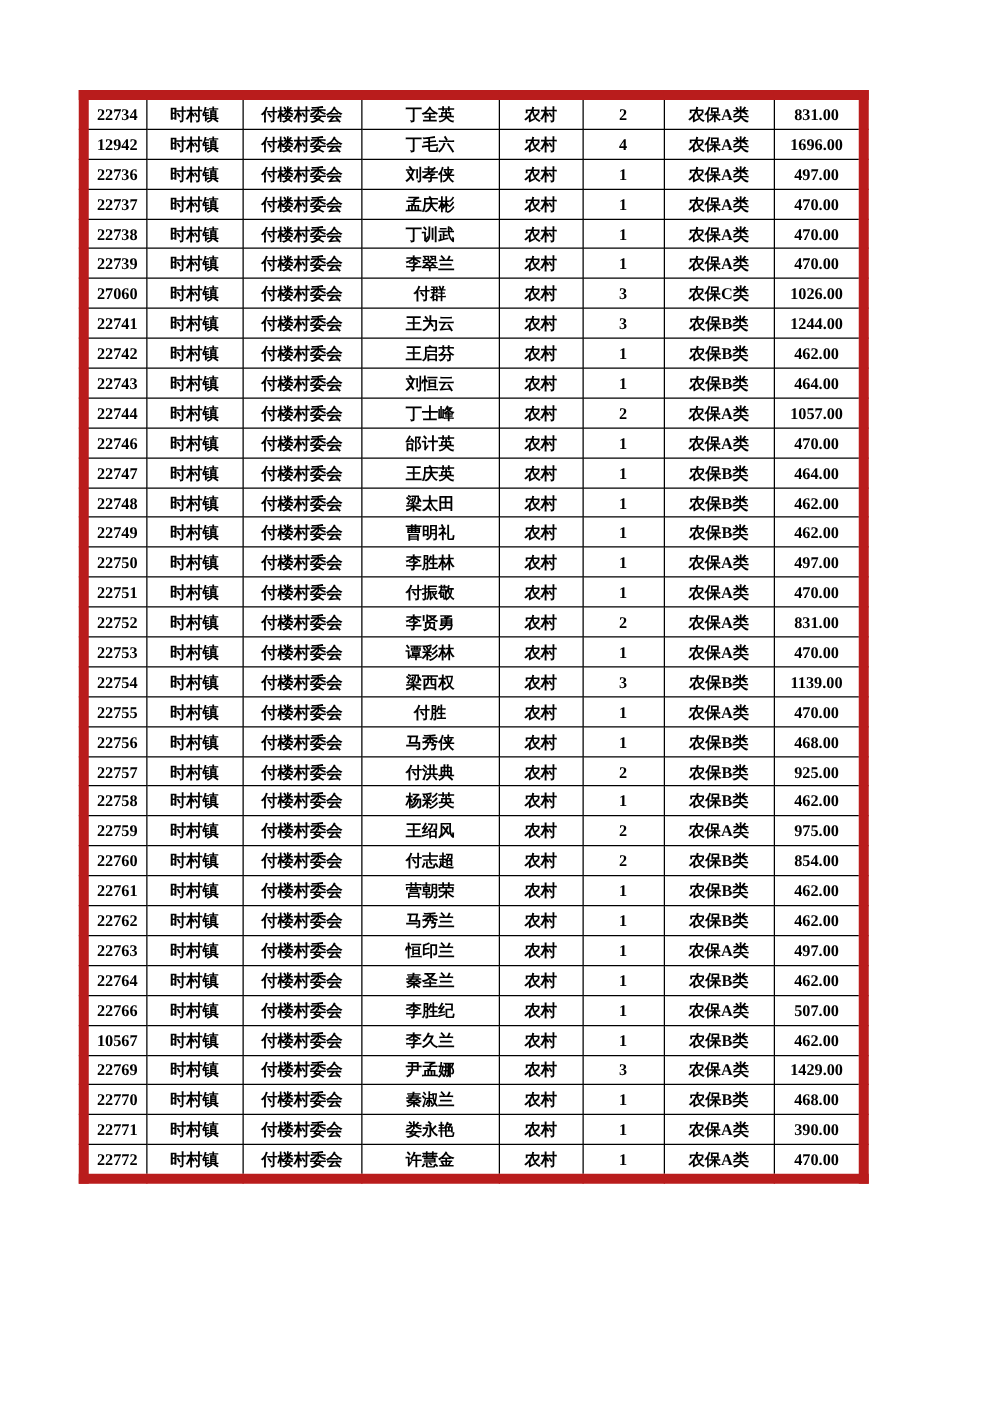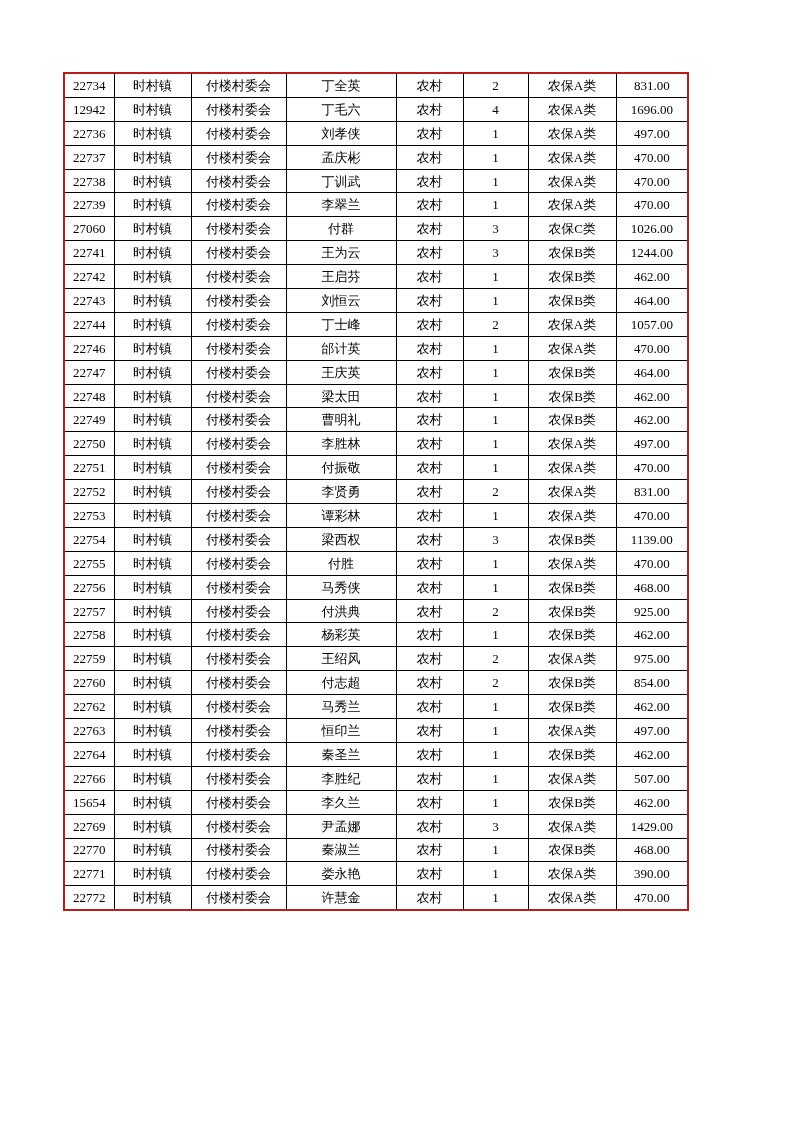--- a/index.html
+++ b/index.html
@@ -16,21 +16,22 @@
     color: #000000;
     overflow: hidden;
   }
   table.grid {
     position: absolute;
     left: 63px;
     top: 72px;
     width: 624px;
     border-collapse: collapse;
     table-layout: fixed;
-    border: 2px solid #b91c1c;
+    border: 8px solid #b91c1c;
+    font-weight: bold;
   }
   table.grid td {
     border: 1px solid #000000;
     height: 22.9px; 
     padding: 0;
     text-align: center;
     vertical-align: middle;
     font-size: 13px;
     line-height: 1;
     white-space: nowrap;
@@ -307,20 +308,30 @@
           <td>22760</td>
           <td>时村镇</td>
           <td>付楼村委会</td>
           <td>付志超</td>
           <td>农村</td>
           <td>2</td>
           <td>农保B类</td>
           <td>854.00</td>
         </tr>
         <tr>
+          <td>22761</td>
+          <td>时村镇</td>
+          <td>付楼村委会</td>
+          <td>营朝荣</td>
+          <td>农村</td>
+          <td>1</td>
+          <td>农保B类</td>
+          <td>462.00</td>
+        </tr>
+        <tr>
           <td>22762</td>
           <td>时村镇</td>
           <td>付楼村委会</td>
           <td>马秀兰</td>
           <td>农村</td>
           <td>1</td>
           <td>农保B类</td>
           <td>462.00</td>
         </tr>
         <tr>
@@ -347,21 +358,21 @@
           <td>22766</td>
           <td>时村镇</td>
           <td>付楼村委会</td>
           <td>李胜纪</td>
           <td>农村</td>
           <td>1</td>
           <td>农保A类</td>
           <td>507.00</td>
         </tr>
         <tr>
-          <td>15654</td>
+          <td>10567</td>
           <td>时村镇</td>
           <td>付楼村委会</td>
           <td>李久兰</td>
           <td>农村</td>
           <td>1</td>
           <td>农保B类</td>
           <td>462.00</td>
         </tr>
         <tr>
           <td>22769</td>

